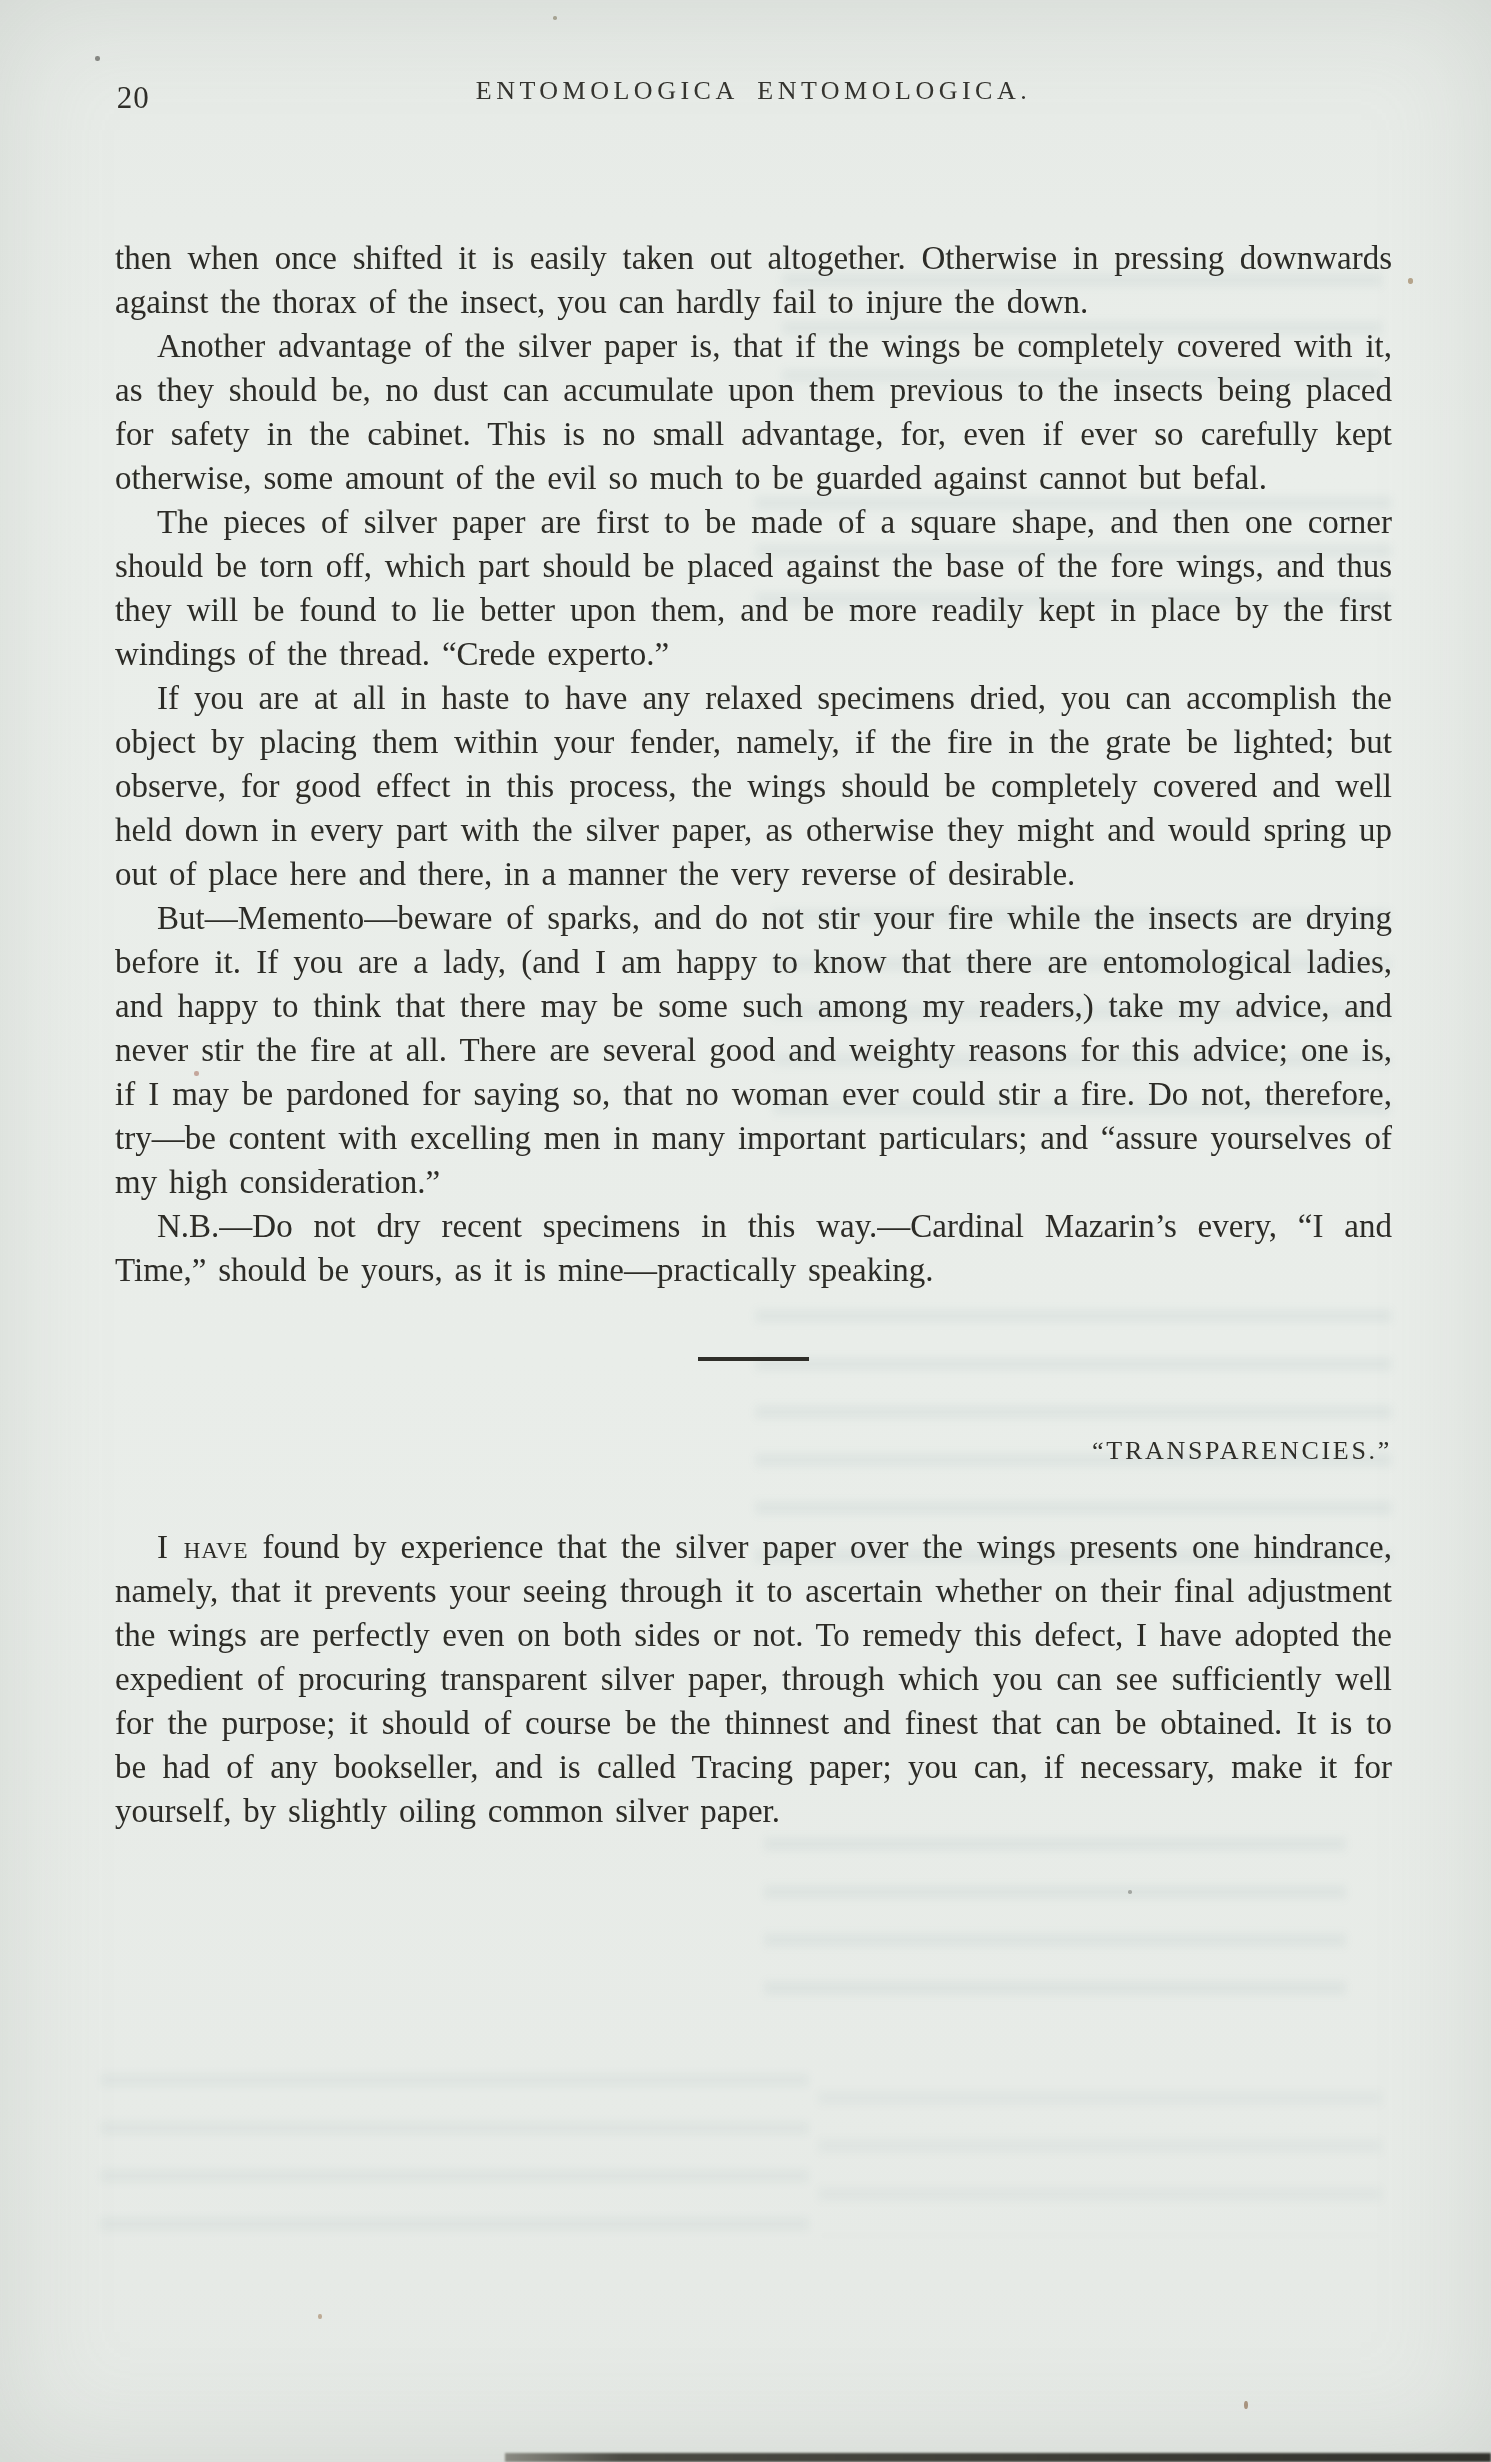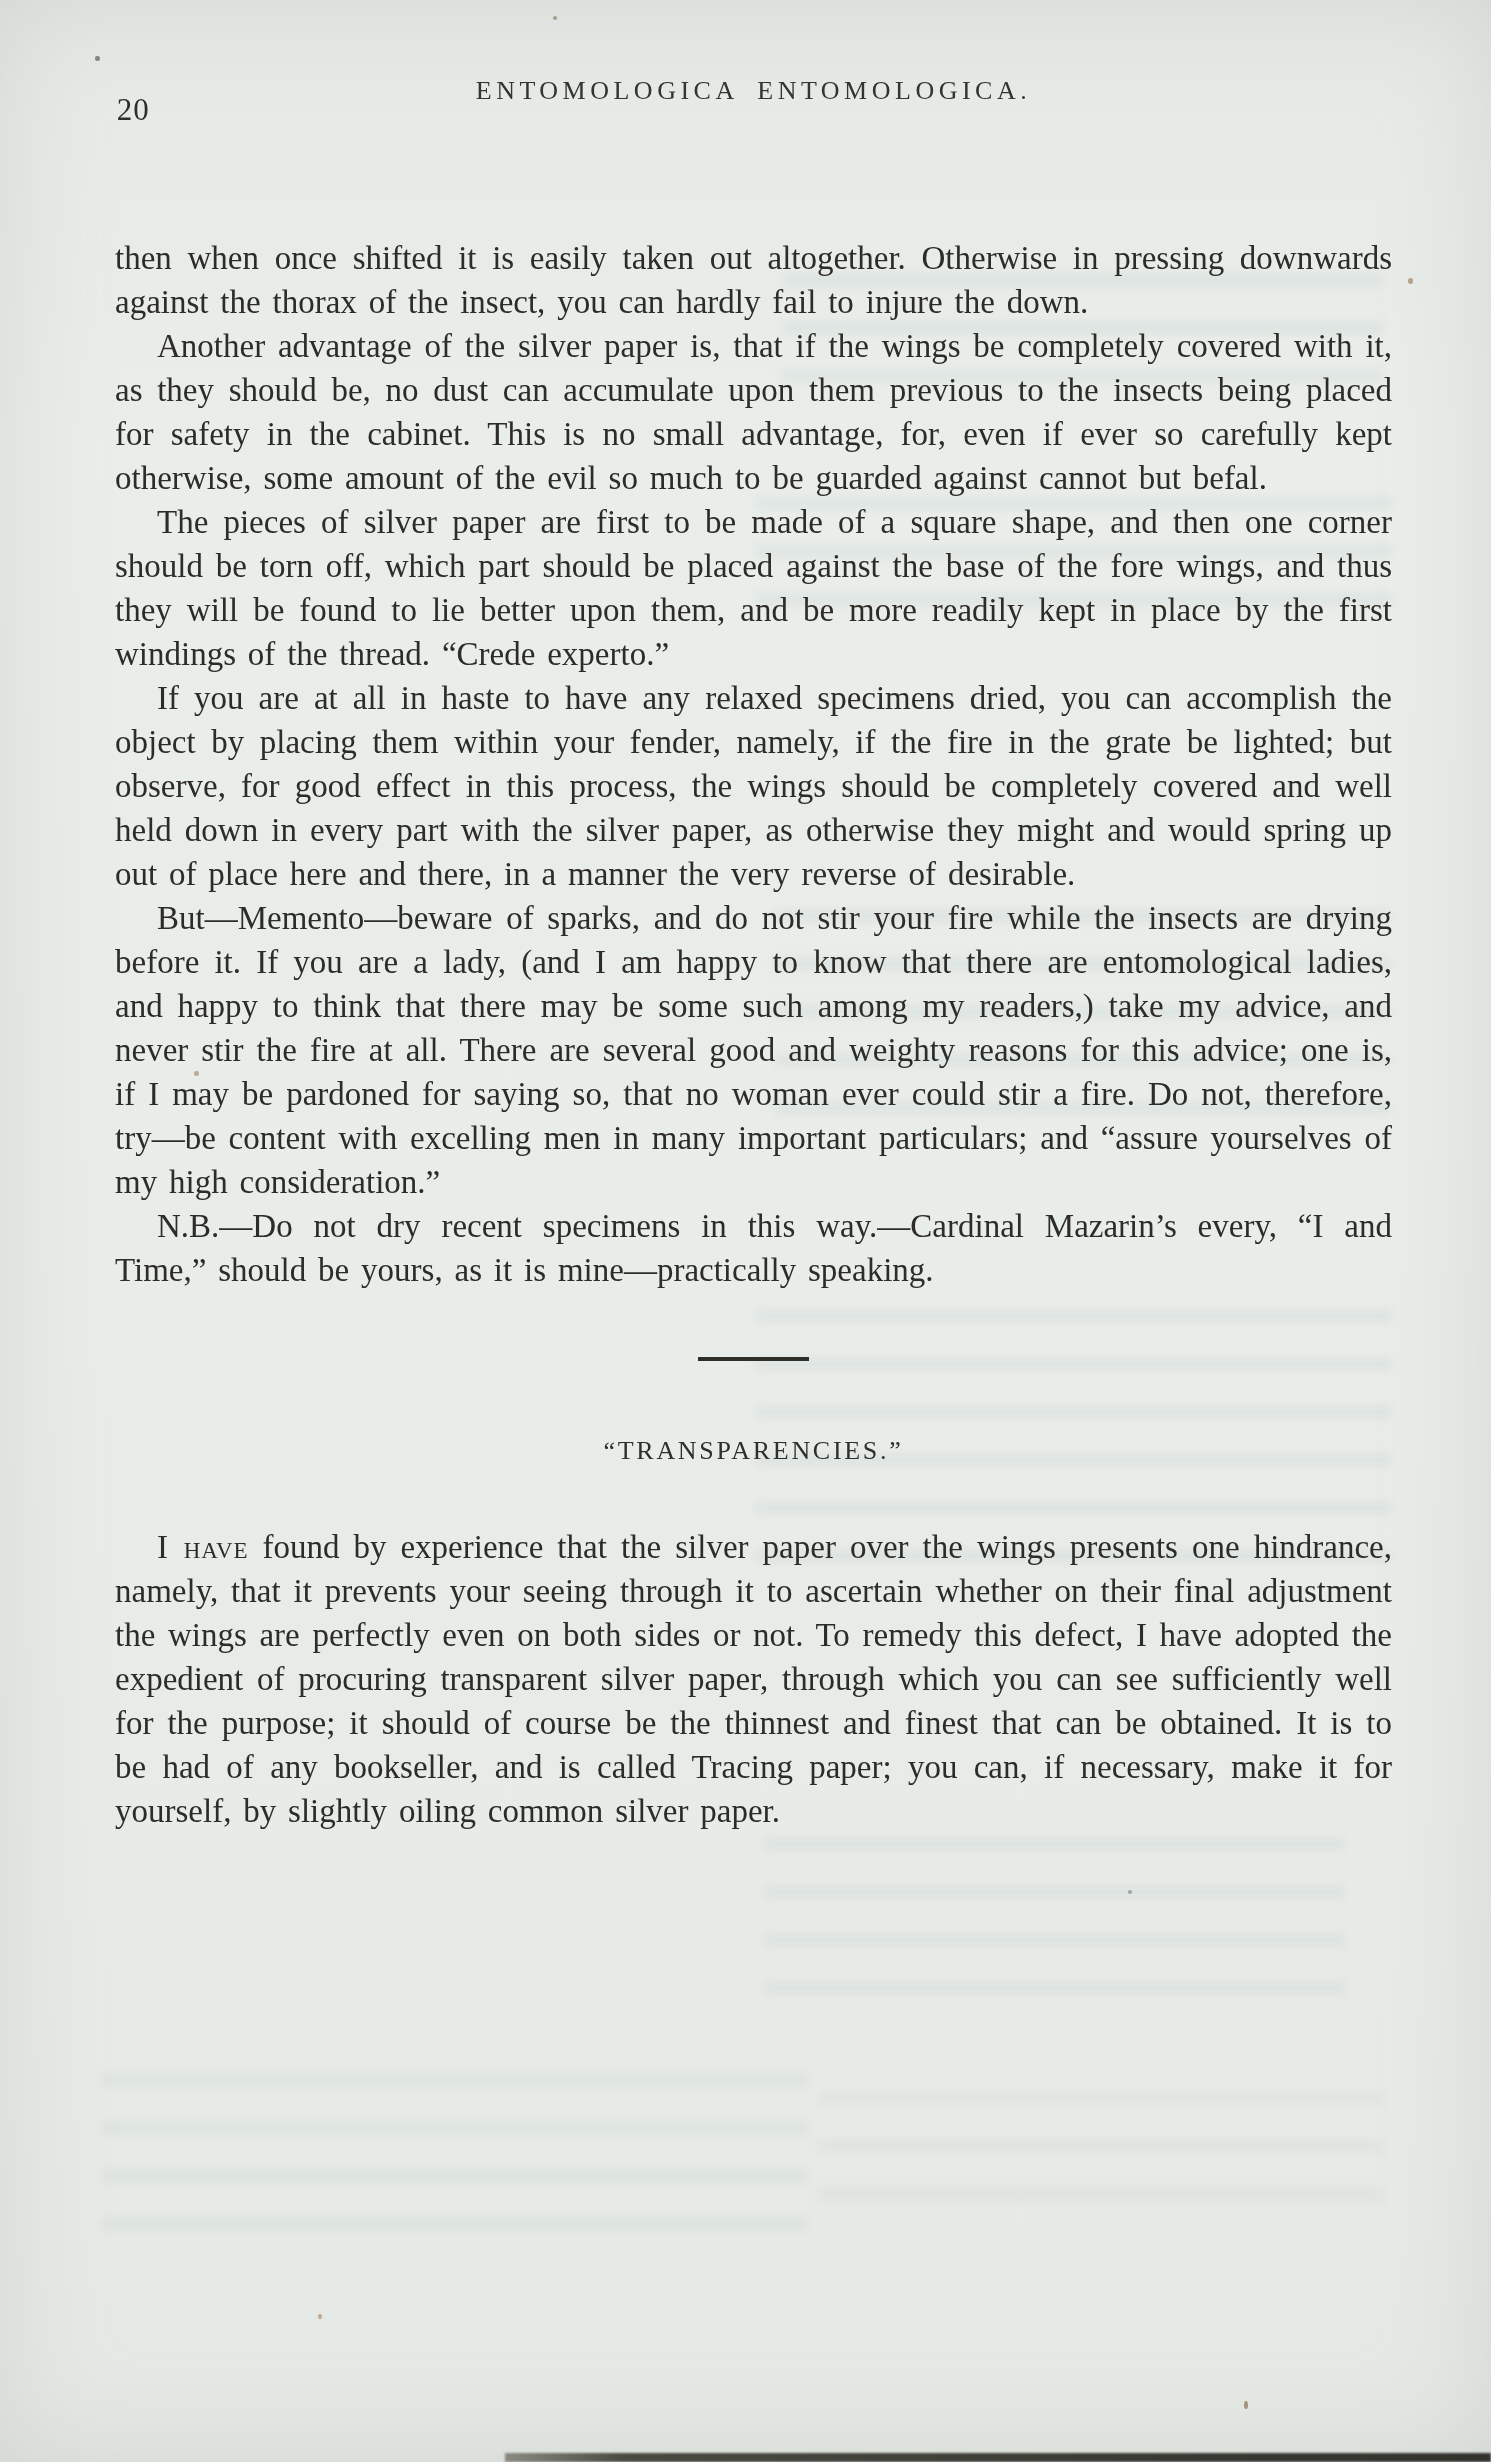--- a/index.html
+++ b/index.html
@@ -35,21 +35,21 @@
   }
   
   .text-block {
     position: relative;
     margin-left: 115px;
     width: 1277px;
     padding-top: 76px;
   }
   .page-header { position: relative; height: 40px; margin-bottom: 120px; }
   .folio {
-    position: absolute; left: 1.8px; top: 16px;
+    position: absolute; left: 1.8px; top: 4px;
     font-size: 31px; letter-spacing: 0.9px; color: #2f2e29;
   }
   .running-head {
     display: block; text-align: center;
     font-size: 26px; letter-spacing: 4.5px;
     word-spacing: 9px;
     color: #35342f;
   }
   .para {
     margin: 0;
@@ -61,21 +61,21 @@
     color: #2d2c27;
   }
   .no-indent { text-indent: 0; }
   .section-rule {
     width: 111px; height: 0;
     border-top: 4.5px solid #2f2e29;
     margin: 65px auto 0 auto;
   }
   .section-heading {
     margin: 75px 0 0 0;
-    text-align: center;
+    text-align: right;
     font-weight: normal;
     font-size: 26px;
     letter-spacing: 2.7px;
     word-spacing: 5.5px;
     color: #302f2a;
   }
   .opening { margin-top: 59px; }
   .lead-smallcaps { font-variant: small-caps; letter-spacing: 0.9px; }
 </style>
 </head>

